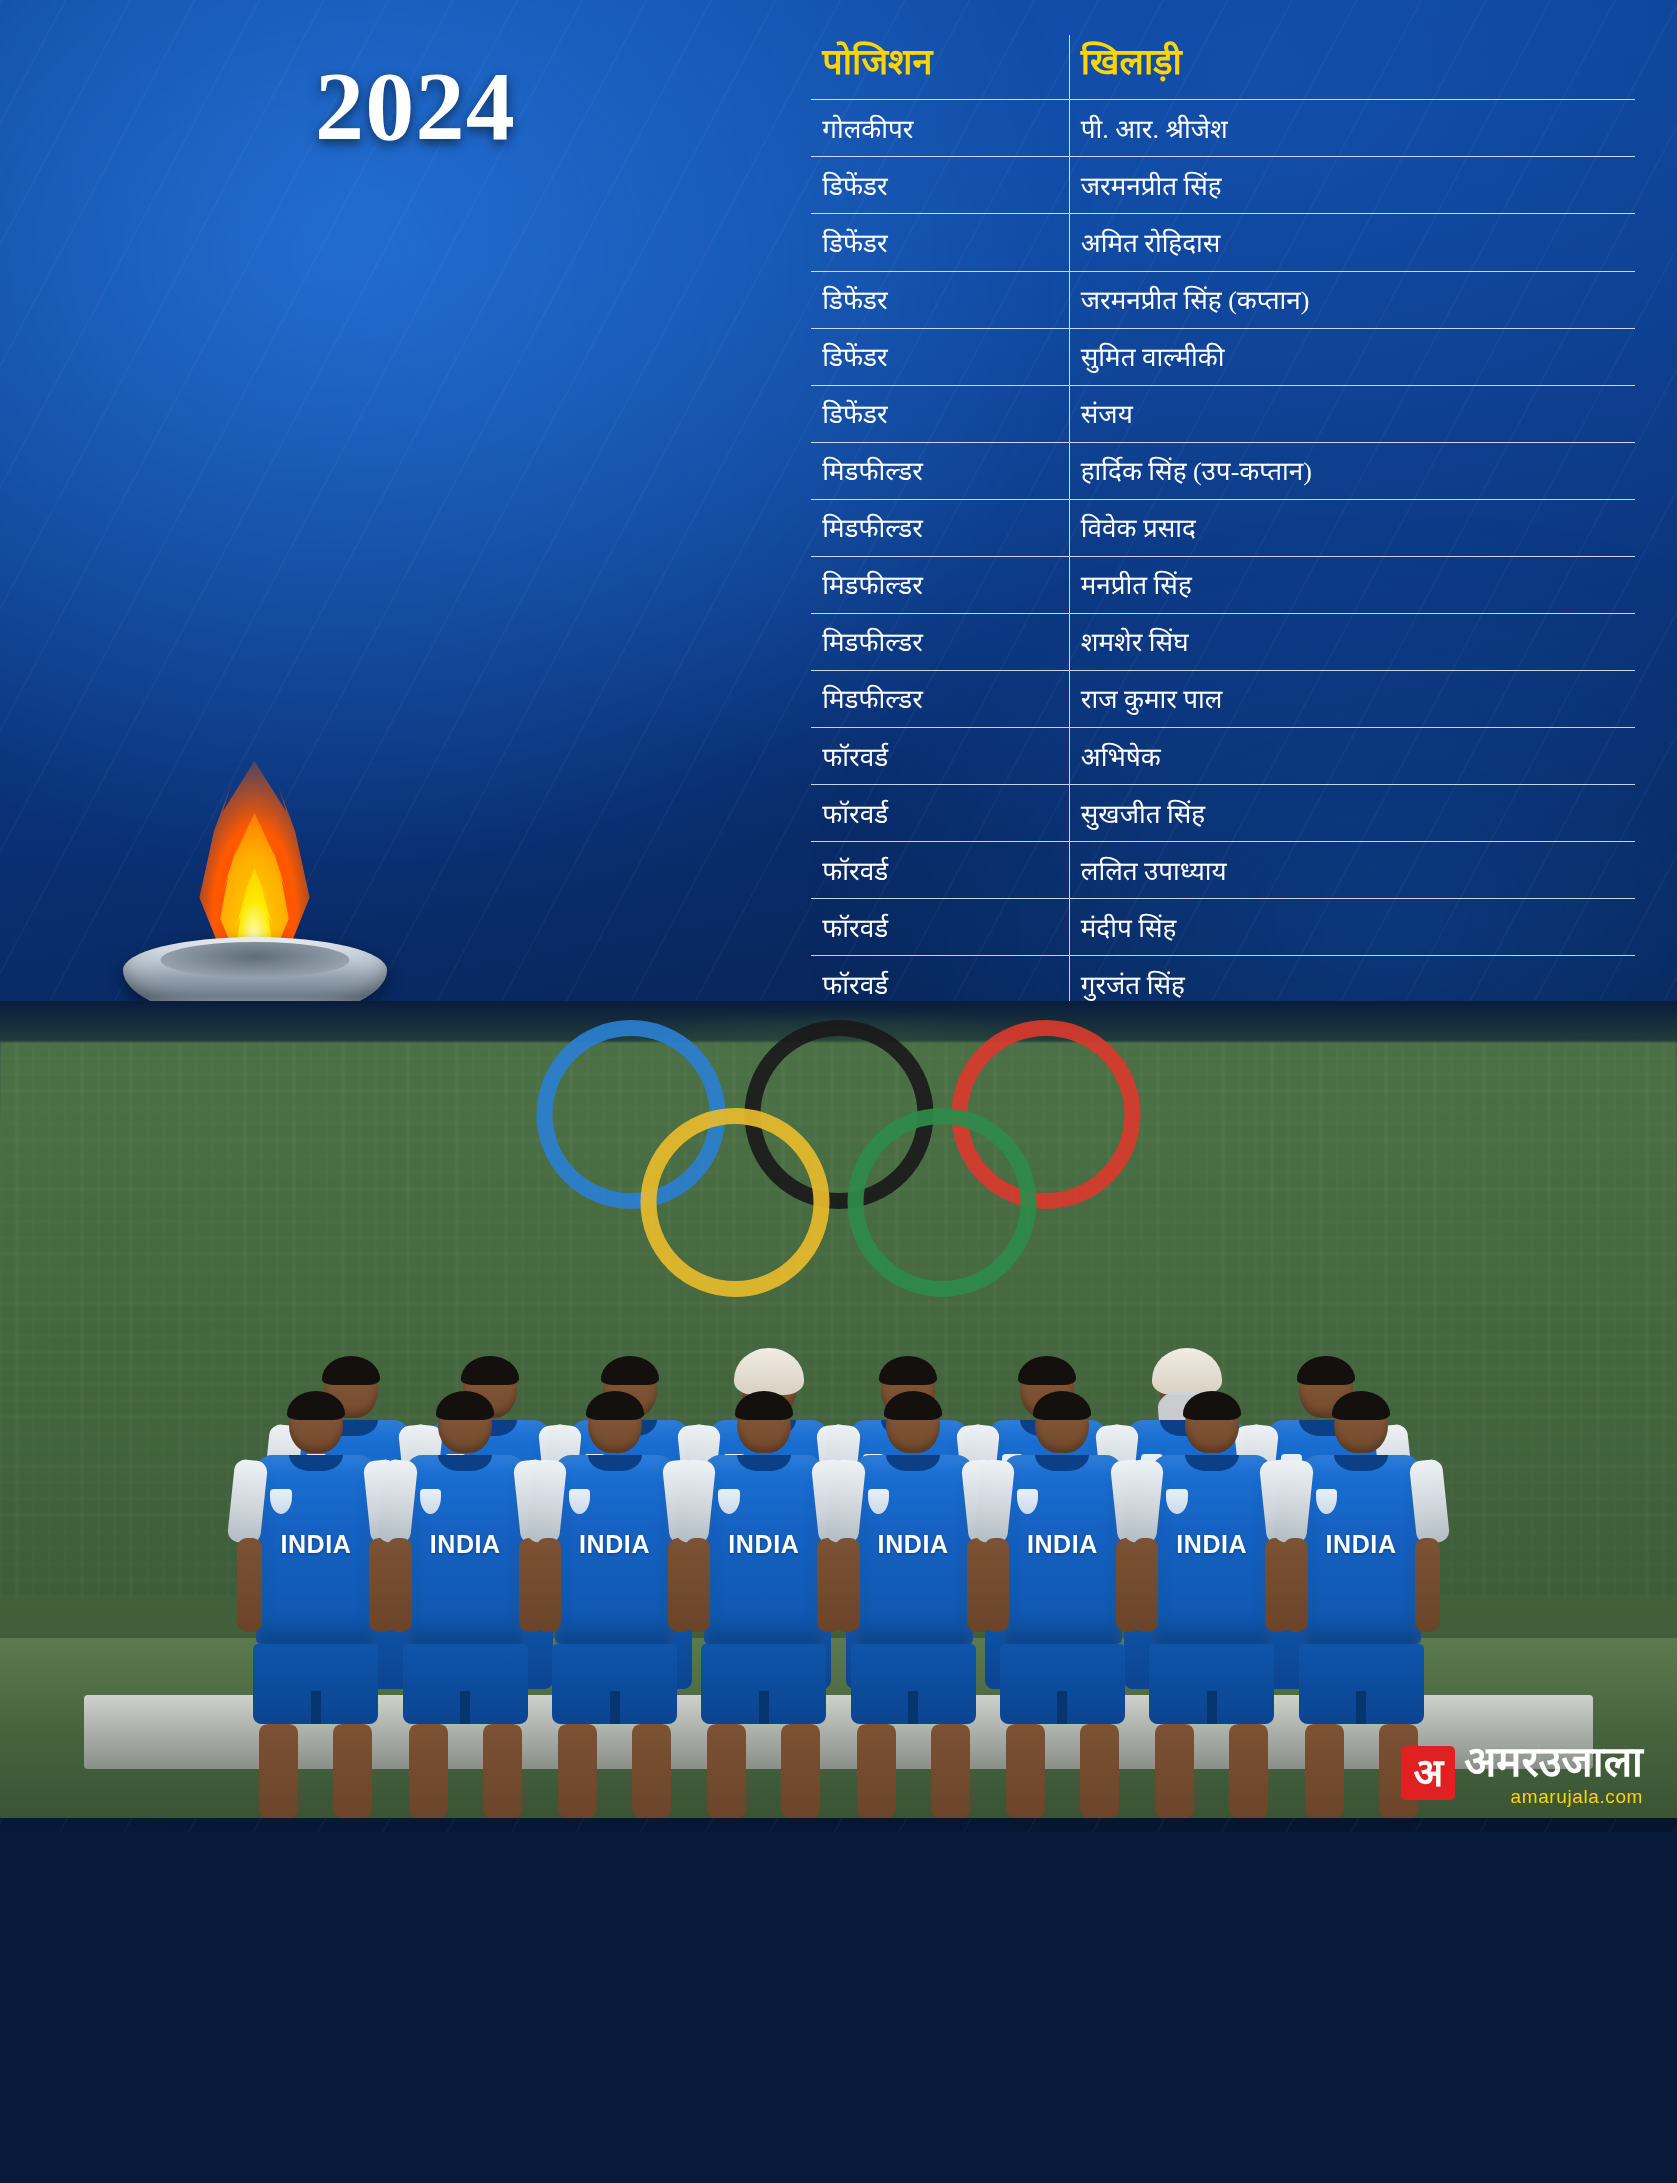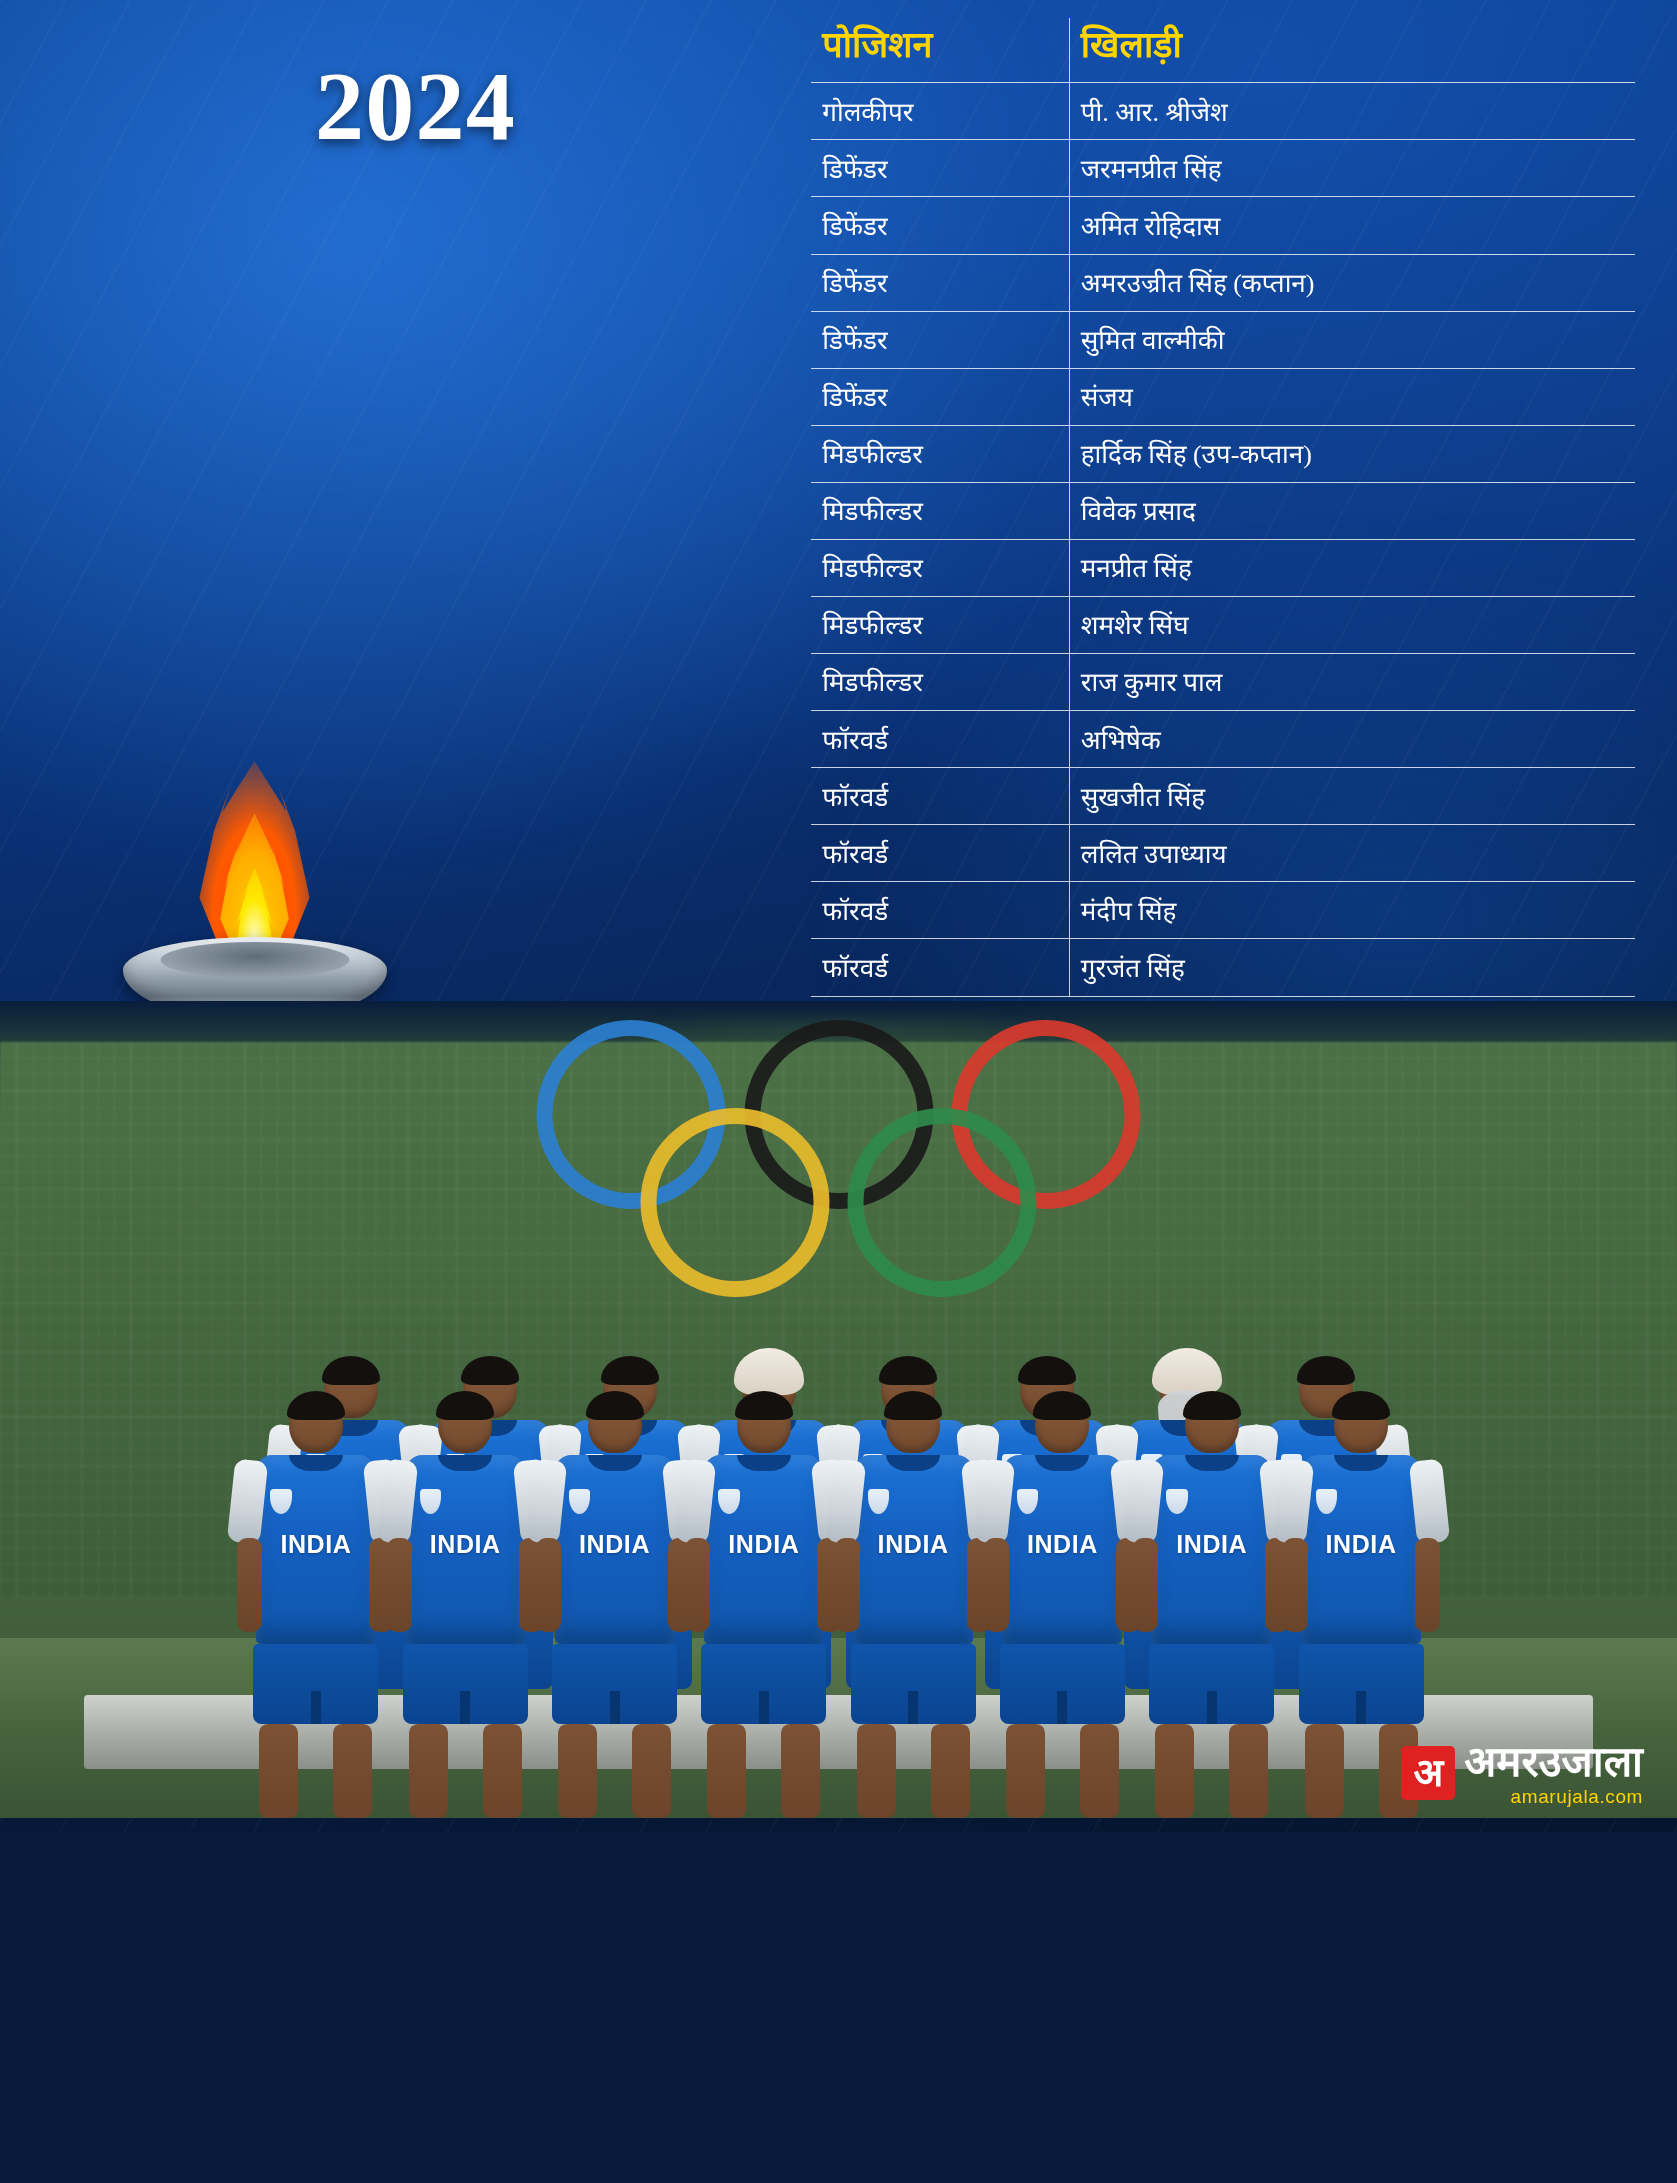--- a/index.html
+++ b/index.html
@@ -182,21 +182,21 @@
       rgba(255,255,255,0.45) 0px, rgba(255,255,255,0.45) 1.9px,
       rgba(0,0,0,0.18) 1.9px, rgba(0,0,0,0.18) 16.3px);
     clip-path: polygon(30% 0%, 70% 0%, 58% 100%, 42% 100%);
     opacity: .6;
   }
 
   
   .table-wrap {
     position: absolute;
     left: 811px;
-    top: 18px;
+    top: 35px;
     width: 824px;
   }
   table.roster {
     width: 100%;
     border-collapse: collapse;
     font-family: "Liberation Serif", serif;
   }
   table.roster th {
     text-align: left;
     font-size: 36px;
@@ -513,21 +513,21 @@
         <tr>
           <td class="col-pos">डिफेंडर</td>
           <td>जरमनप्रीत सिंह</td>
         </tr>
         <tr>
           <td class="col-pos">डिफेंडर</td>
           <td>अमित रोहिदास</td>
         </tr>
         <tr>
           <td class="col-pos">डिफेंडर</td>
-          <td>अमरउज्रीत सिंह (कप्तान)</td>
+          <td>जरमनप्रीत सिंह (कप्तान)</td>
         </tr>
         <tr>
           <td class="col-pos">डिफेंडर</td>
           <td>सुमित वाल्मीकी</td>
         </tr>
         <tr>
           <td class="col-pos">डिफेंडर</td>
           <td>संजय</td>
         </tr>
         <tr>

